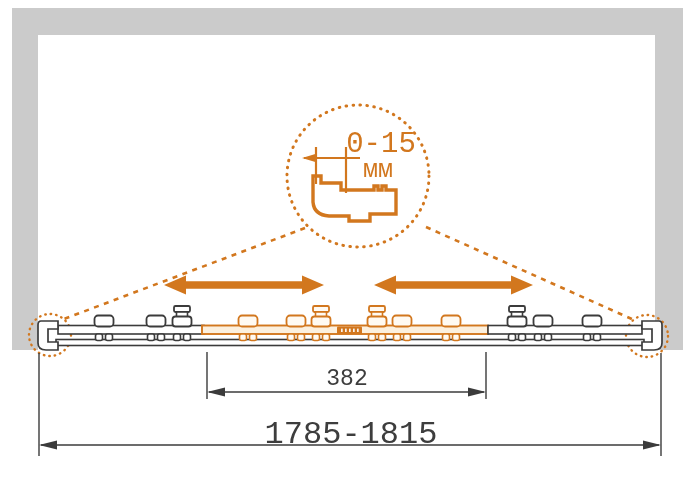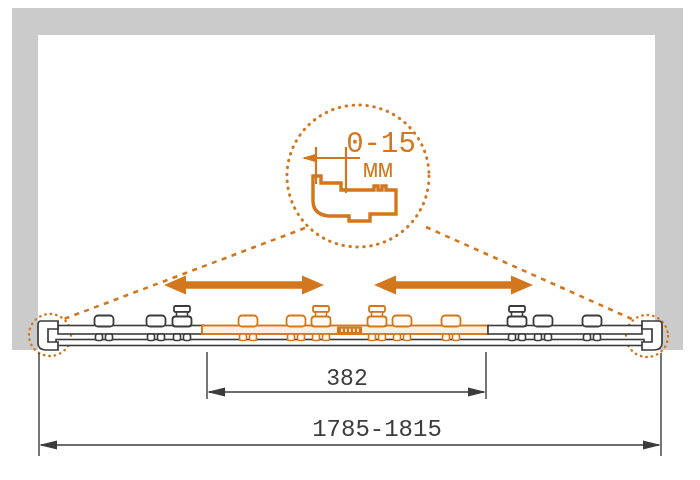--- a/index.html
+++ b/index.html
@@ -21,21 +21,21 @@
   .wall-right{left:655px;top:8px;width:28px;height:342px;}
   svg.overlay{position:absolute;left:0;top:0;}
   .o{stroke:var(--accent-orange);}
   .of{fill:var(--accent-orange);}
   .d{stroke:var(--rail-dark);}
   .df{fill:var(--rail-dark);}
   .label{position:absolute;transform:translateX(-50%);white-space:nowrap;}
   .callout-range{left:381px;top:128px;font-size:29px;color:var(--accent-orange);}
   .callout-unit{left:378px;top:156px;font-size:25px;color:var(--accent-orange);}
   .dim-732{left:347px;top:366px;font-size:23px;color:var(--dim-color);}
-  .dim-overall{left:351px;top:416px;font-size:24px;color:var(--dim-color);margin-left:26px;}
+  .dim-overall{left:351px;top:416px;font-size:32px;color:var(--dim-color);}
 </style>
 </head>
 <body>
 
 <div class="stage">
 
   <div class="wall wall-top"></div>
   <div class="wall wall-left"></div>
   <div class="wall wall-right"></div>
 

